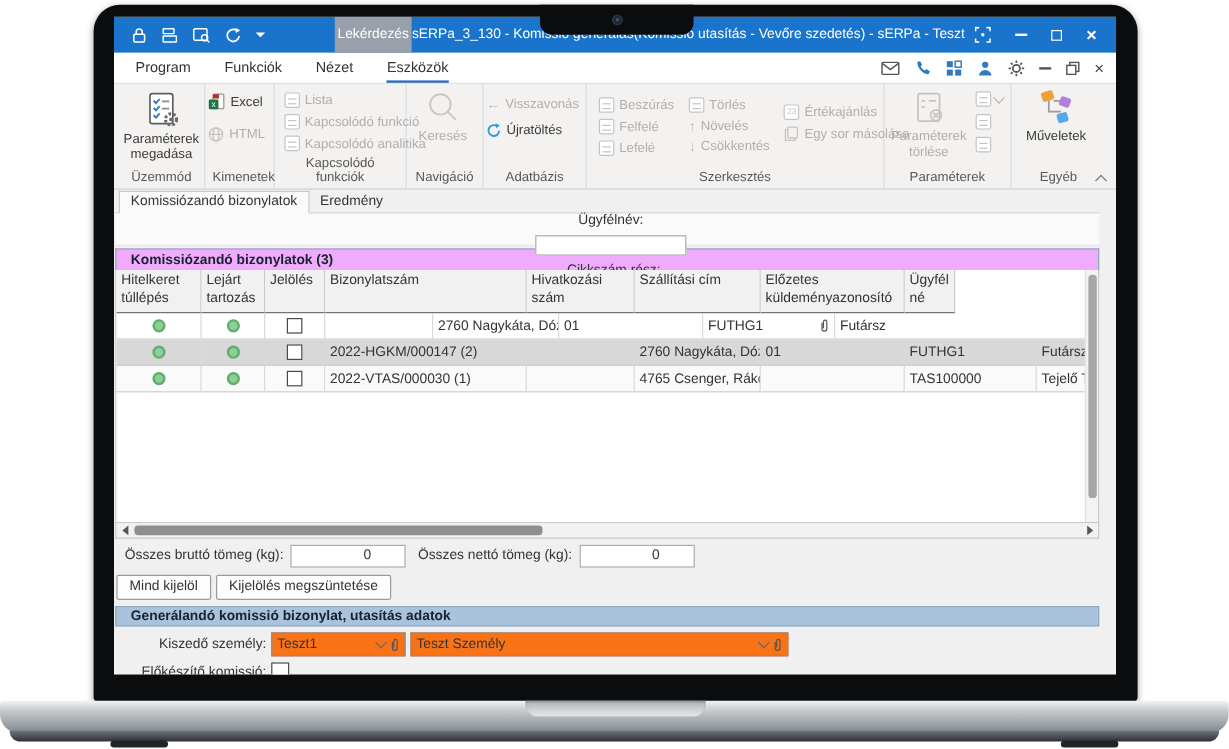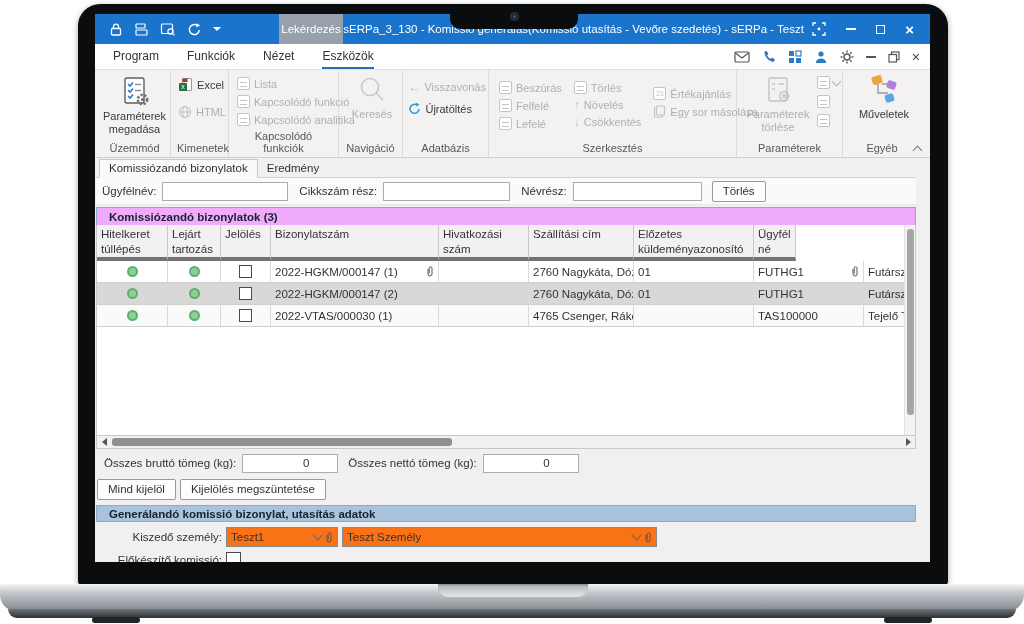--- a/index.html
+++ b/index.html
@@ -51,21 +51,21 @@
   .menu-items { display:flex; gap:28px; padding-left:18px; align-items:center; }
   .menu-item { color:#333; cursor:default; position:relative; padding:4px 0 5px; }
   .menu-item.active::after { content:""; position:absolute; left:0; right:0; bottom:-1px;
             height:2px; background:#2b6cb8; }
   .menu-icons { margin-left:auto; display:flex; align-items:center; gap:12px; padding-right:10px; color:#555; }
 
   
   .ribbon { height:88px; background:#f3f2f1; border-bottom:1px solid #d2d0ce; display:flex;
             padding-left:4px; position:relative; }
   .rgroup { display:flex; flex-direction:column; border-right:1px solid #ddd; padding:3px 2px 1px; }
-  .rg-body { flex:1; display:flex; align-items:flex-start; justify-content:flex-end; }
+  .rg-body { flex:1; display:flex; align-items:flex-start; justify-content:flex-start; }
   .rg-label { text-align:center; font-size:11px; color:#5a5856; padding:1px 4px 2px; }
   .rbtn-big { display:flex; flex-direction:column; align-items:center; width:72px; padding-top:2px; }
   .rbtn-big .cap { font-size:11px; color:#3b3a39; text-align:center; line-height:1.15; margin-top:3px; }
   .rbtn-big.disabled .cap { color:#b1afad; }
   .rcol { display:flex; flex-direction:column; gap:5px; padding-top:4px; }
   .rbtn-sm { display:flex; align-items:center; gap:4px; font-size:11px; color:#3b3a39; white-space:nowrap; }
   .rbtn-sm.disabled { color:#b1afad; }
   .glyph { font-size:12px; line-height:1; }
   .dis-g { color:#c0bebc; }
   .icon13 { width:13px; height:13px; border:1px solid #c6c4c2; border-radius:2px; position:relative; background:#fff; }
@@ -75,33 +75,33 @@
   .chev-up { position:absolute; right:8px; bottom:4px; width:9px; height:9px; }
   .chev-up::before { content:""; position:absolute; left:1px; top:3px; width:6px; height:6px;
       border-left:1.5px solid #777; border-top:1.5px solid #777; transform:rotate(45deg); }
 
   
   .content { height:404px; background:#f0f0f0; padding:0 14px 0 1px; }
   .tabstrip { height:20px; display:flex; align-items:flex-end; border-bottom:1px solid #d5d3d1; padding-left:3px; }
   .tab { font-size:11.5px; padding:2px 9px 3px; color:#333; }
   .tab.active { background:#fafafa; border:1px solid #c9c9c9; border-bottom:1px solid #fafafa; margin-bottom:-1px; }
   .filterbar { height:27px; background:#fafafa; display:flex; align-items:center; gap:6px;
-               padding-left:6px; font-size:11.5px; border-bottom:1px solid #e7e7e7; }
+               padding-left:6px; font-size:11.5px; border-bottom:1px solid #e7e7e7;flex-direction:column; }
   .txt-input { height:19px; background:#fff; border:1px solid #ababab; }
   .btn { height:21px; background:#fdfdfd; border:1px solid #9a9a9a; border-radius:2px;
          font-size:11.5px; color:#333; display:inline-flex; align-items:center; justify-content:center; padding:0 10px; }
 
   
   .panel-hdr { height:18px; background:#f0abfc; color:#16222e; font-weight:bold; font-size:11.5px;
                display:flex; align-items:center; padding-left:12px; border:1px solid #8fa9c2; border-bottom:none; }
   .grid-area { height:211px; background:#fff; border:1px solid #c9c9c9; border-top:none;
                position:relative; overflow:hidden; }
   .grow { display:flex; width:809px; }
   .gcell { border-right:1px solid #d9d9d9; padding:2px 4px; overflow:hidden; white-space:nowrap; font-size:11.5px; }
-  .ghead .gcell { border-right:1px solid #c9c9c9; border-bottom:4px solid #737373; background:#f1f1f1;
+  .ghead .gcell { border-right:1px solid #c9c9c9; border-bottom:1px solid #737373; background:#f1f1f1;
                   white-space:normal; line-height:1.3; color:#333; }
   .ghead { height:36px; }
   .gdata { height:22px; border-bottom:1px solid #cfcfcf; align-items:center; }
   .gdata .gcell { height:100%; display:flex; align-items:center; }
   .c0{width:71px;} .c1{width:53px;} .c2{width:50px;} .c3{width:168px;} .c4{width:90px;}
   .c5{width:105px;} .c6{width:120px;} .c7{width:110px;} .c8{width:42px; border-right:none;}
   .cen { justify-content:center; text-align:center; }
   .dot { width:11px; height:11px; border-radius:50%; background:#8ecf98; border:2px solid #5fae6e; }
   .cb { width:13px; height:13px; background:#fff; border:1px solid #4a4a4a; display:inline-block; }
   .row-sel { background:#d8d8d8; }
@@ -487,28 +487,20 @@
           <div class="grow gdata">
             <div class="gcell c0 cen">
                 <span class="dot"></span>
               </div>
             <div class="gcell c1 cen">
                 <span class="dot"></span>
               </div>
             <div class="gcell c2 cen">
                 <span class="cb"></span>
               </div>
-            <div class="gcell c3">
-                <span>2022-HGKM/000147 (1)</span>
-              <span class="clip-right">
-                  <svg width="8" height="13" viewBox="0 0 8 13" fill="none" stroke="#555" stroke-width="1">
-                    <path d="M2 4 V9 a2 2 0 0 0 4 0 V3.2 a1.4 1.4 0 0 0 -2.8 0 V8.6"></path>
-                  </svg>
-                </span>
-              </div>
             <div class="gcell c4"></div>
             <div class="gcell c5">2760 Nagykáta, Dózsa</div>
             <div class="gcell c6">01</div>
             <div class="gcell c7">
                 <span>FUTHG1</span>
               <span class="clip-right">
                   <svg width="8" height="13" viewBox="0 0 8 13" fill="none" stroke="#555" stroke-width="1">
                     <path d="M2 4 V9 a2 2 0 0 0 4 0 V3.2 a1.4 1.4 0 0 0 -2.8 0 V8.6"></path>
                   </svg>
                 </span>

